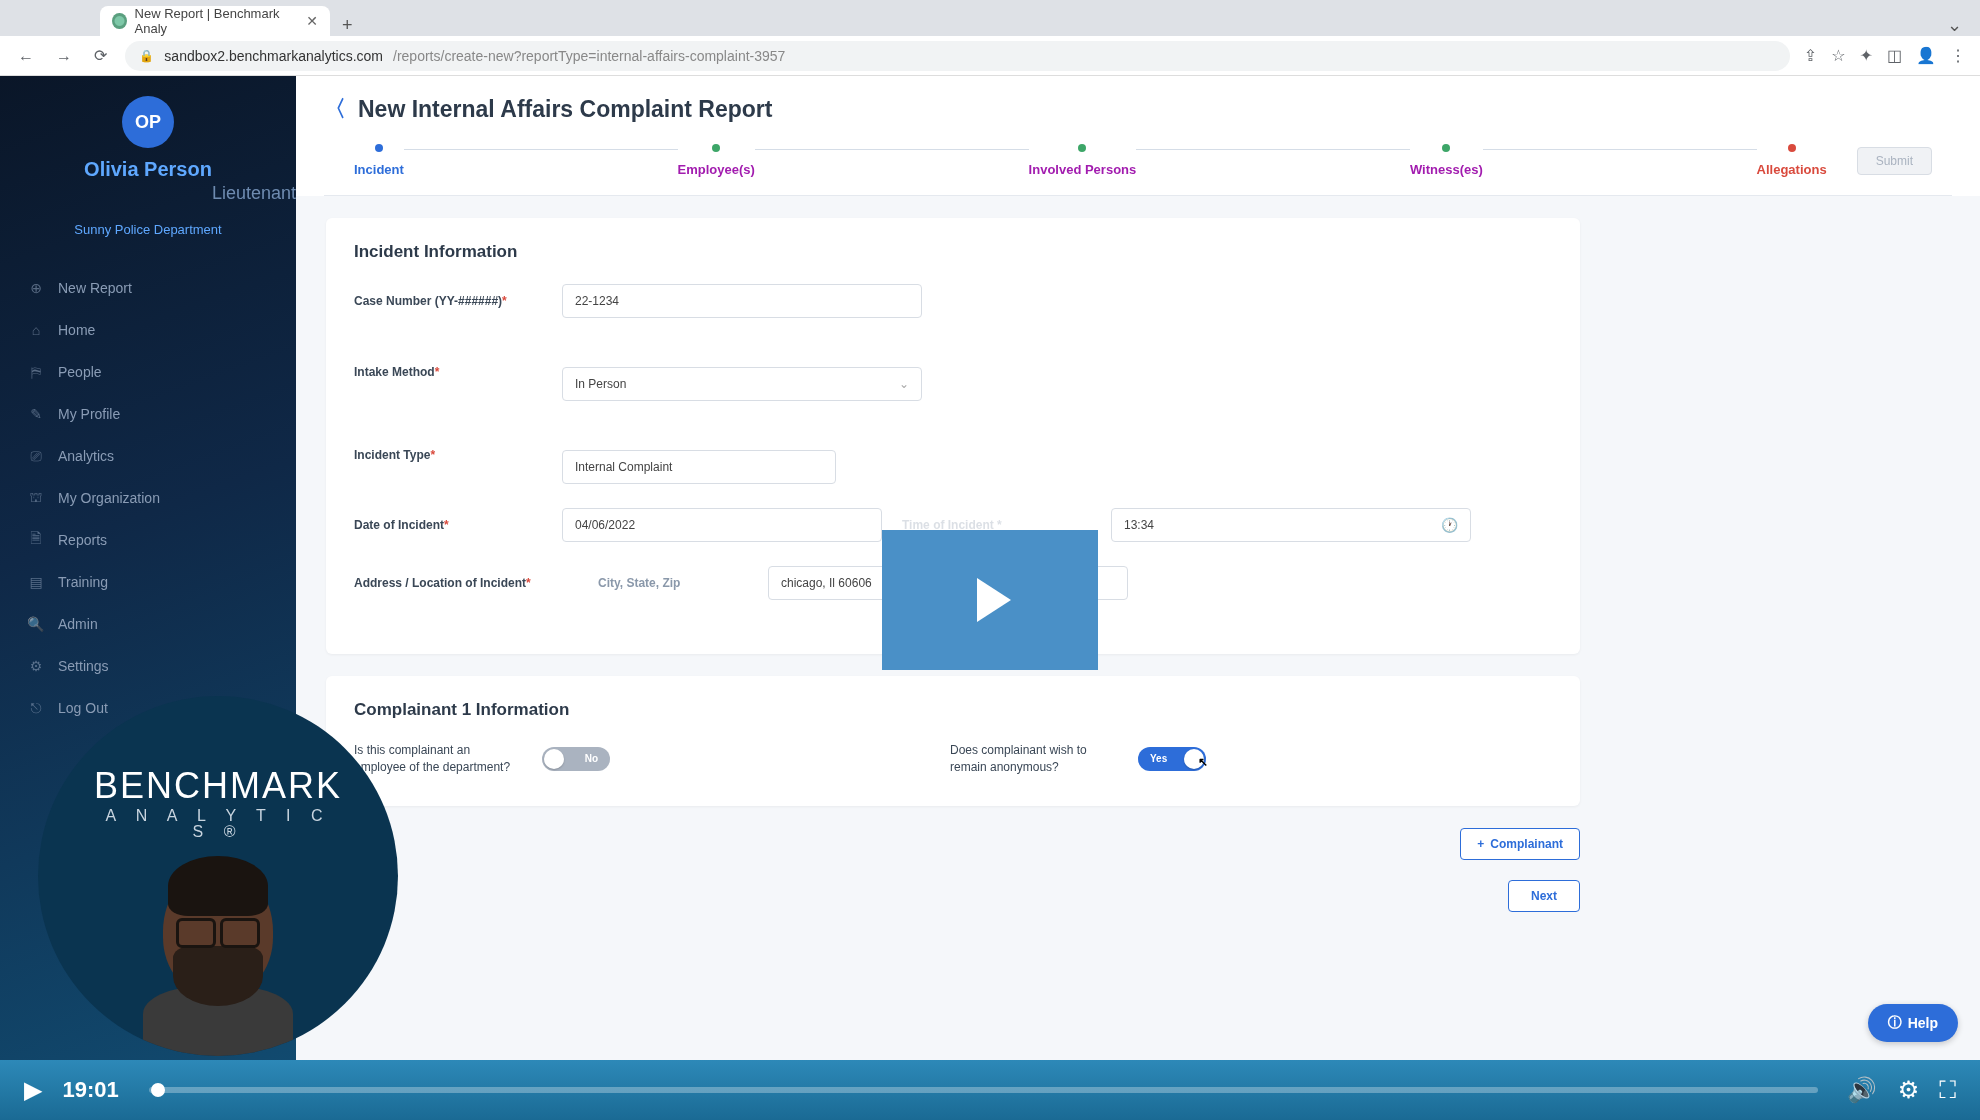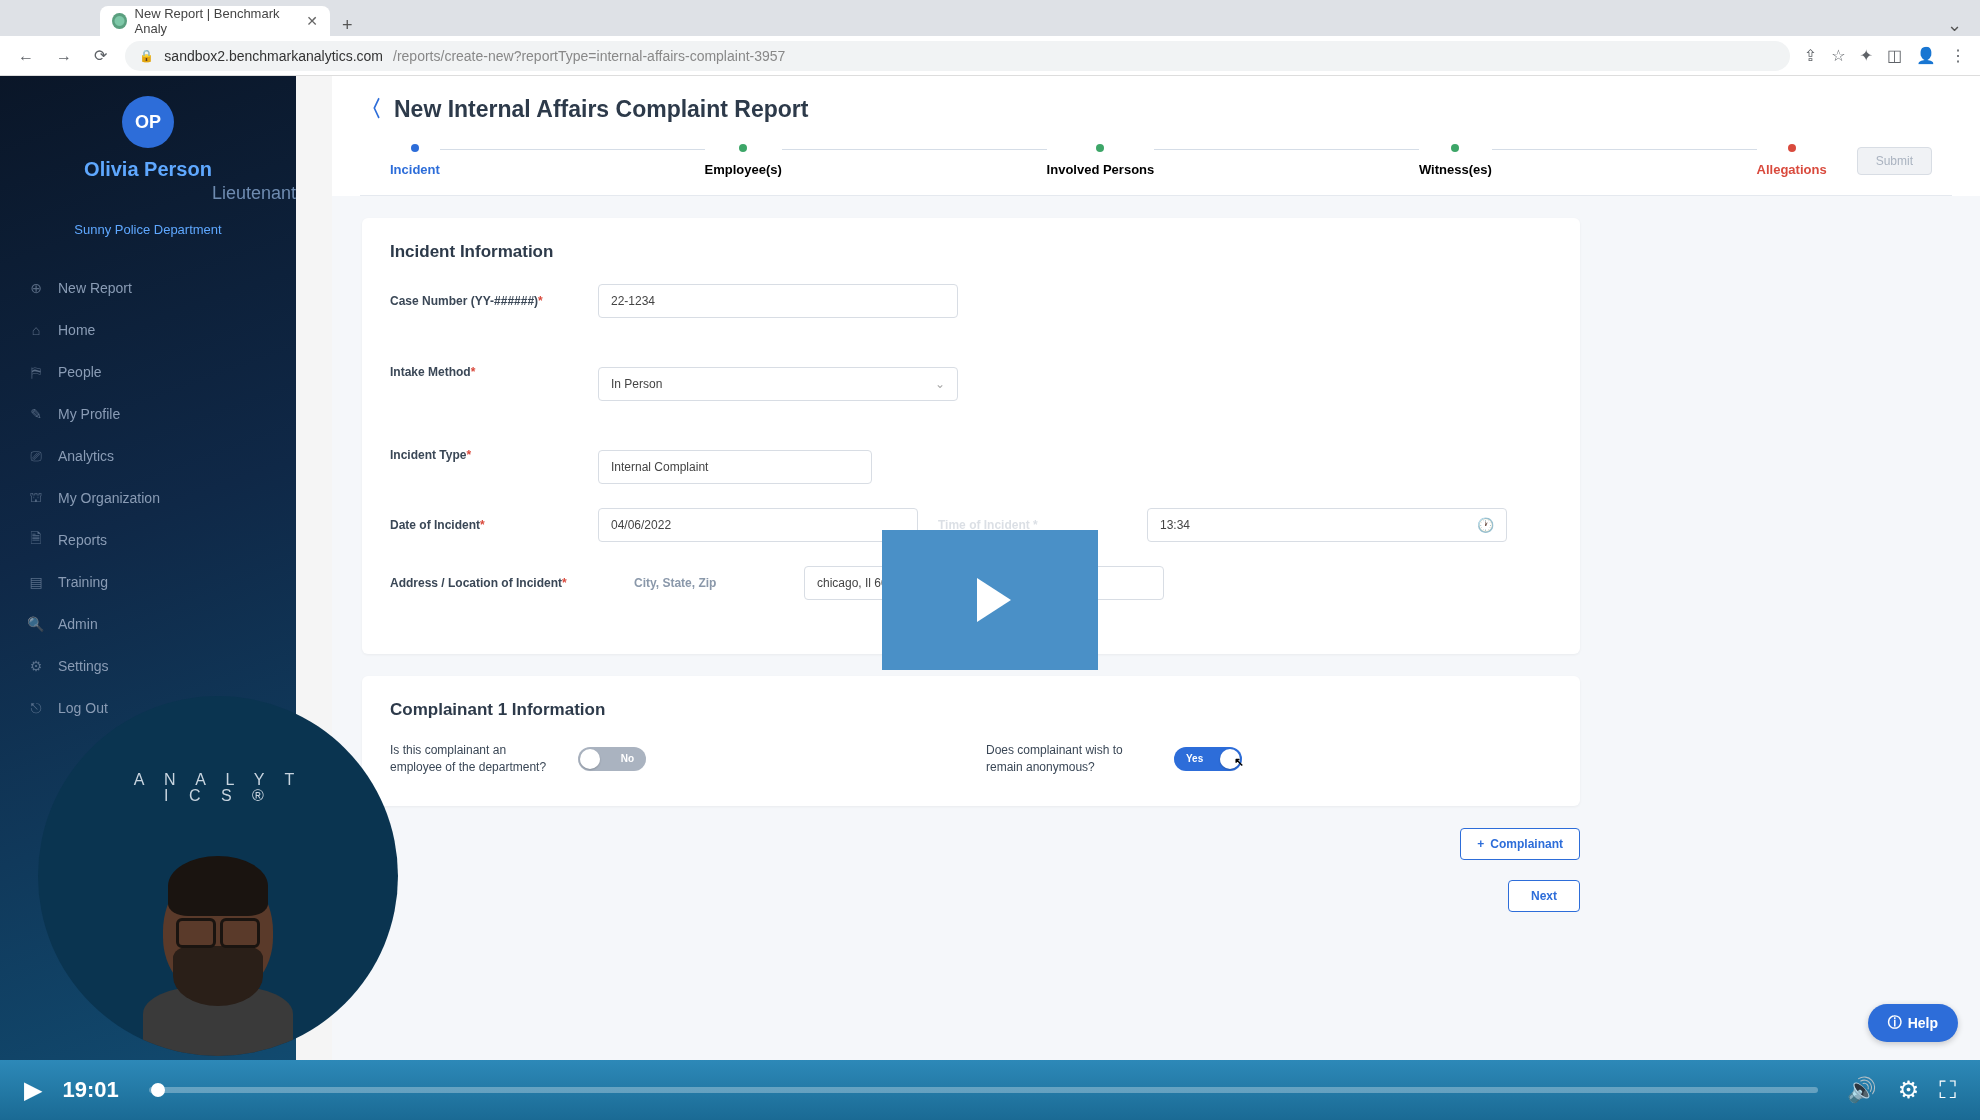--- a/index.html
+++ b/index.html
@@ -14,21 +14,21 @@
     .tab-expand { margin-left: auto; padding-right: 18px; color:#555; font-size: 18px; }
     
     .nav-bar { background: white; height: 40px; border-bottom: 1px solid #ddd; display: flex; align-items: center; padding: 0 14px; gap: 14px; }
     .nav-icon { color: #5f6368; font-size: 16px; padding: 4px; }
     .address-box { flex: 1; background: #f1f3f4; border-radius: 20px; height: 30px; display: flex; align-items: center; padding: 0 14px; gap: 10px; font-size: 14px; color: #333; }
     .lock-icon { color: #5f6368; font-size: 12px; }
     .url-gray { color: #888; }
     .chrome-actions { display: flex; gap: 14px; color: #5f6368; }
 
     
-    .app { display: flex; height: calc(1120px - 36px - 40px - 60px); gap: 36px; }
+    .app { display: flex; height: calc(1120px - 36px - 40px - 60px); }
 
     
     .sidebar { width: 296px; background: linear-gradient(160deg, #0a1628 0%, #0f2847 45%, #114a6f 100%); color: #a9b8cc; display: flex; flex-direction: column; padding-top: 20px; }
     .avatar { width: 52px; height: 52px; border-radius: 50%; background: #2d6dd9; color: white; display: flex; align-items: center; justify-content: center; font-weight: 700; font-size: 18px; margin: 0 auto 10px; }
     .user-name { text-align: center; color: #5fa8ff; font-weight: 600; font-size: 20px; }
     .user-role { text-align: right; color: #6e8bb0; font-size: 18px; margin-top: 2px; }
     .user-dept { text-align: center; color: #5fa8ff; font-size: 13px; margin-top: 18px; font-weight: 500; }
     .menu { margin-top: 30px; }
     .menu-item { display: flex; align-items: center; gap: 14px; padding: 13px 28px; font-size: 14px; color: #8a9cb5; cursor: pointer; }
     .menu-icon { width: 16px; height: 16px; opacity: 0.6; display: inline-flex; align-items: center; justify-content: center; }
@@ -40,21 +40,21 @@
     .back-btn { color: #2d6dd9; font-size: 22px; font-weight: bold; }
     .page-title { font-size: 23px; font-weight: 700; color: #2d3a4a; }
 
     
     .stepper-wrap { display: flex; align-items: center; padding-bottom: 18px; border-bottom: 1px solid #e5e9ef; }
     .stepper { display: flex; align-items: center; flex: 1; padding: 0 30px; }
     .step { display: flex; flex-direction: column; align-items: center; gap: 10px; font-size: 13px; font-weight: 600; }
     .step-dot { width: 8px; height: 8px; border-radius: 50%; }
     .step-line { flex: 1; height: 1px; background: #d5dde7; margin-bottom: 22px; }
     .step.active .step-dot { background: #2d6dd9; } .step.active .step-label { color: #2d6dd9; }
-    .step.done .step-dot { background: #3da668; } .step.done .step-label { color: #000000; }
+    .step.done .step-dot { background: #3da668; } .step.done .step-label { color: #a21caf; }
     .step.err .step-dot { background: #d94a3d; } .step.err .step-label { color: #d94a3d; }
     .submit-btn { background: #f0f2f5; border: 1px solid #d8dde4; color: #aab3c0; padding: 6px 18px; border-radius: 4px; font-size: 12px; margin-right: 20px; }
 
     
     .card { background: white; border-radius: 6px; margin: 22px 400px 22px 30px; padding: 24px 28px 30px; box-shadow: 0 1px 3px rgba(0,0,0,0.05); }
     .card-title { font-size: 17px; font-weight: 600; color: #2d3a4a; margin-bottom: 22px; }
     .form-row { display: flex; align-items: center; margin-bottom: 24px; gap: 20px; }
     .form-label { width: 188px; font-size: 12px; color: #3a4756; font-weight: 600; flex-shrink: 0; }
     .required { color: #d94a3d; }
     .form-input, .form-select { border: 1px solid #d8dde4; border-radius: 4px; padding: 9px 12px; font-size: 12px; color: #444; width: 360px; background: white; }
@@ -300,20 +300,21 @@
     <button class="next-btn">Next</button>
   </div>
 </div>
 
 <div class="play-overlay">
   <div class="play-triangle"></div>
 </div>
 
 <div class="presenter">
   <div class="presenter-logo">
+    <div>BENCHMARK</div>
     <div class="presenter-logo-sub">A N A L Y T I C S ®</div>
   </div>
   <div class="person-head">
     <div class="shirt"></div>
     <div class="head"></div>
     <div class="hair"></div>
     <div class="beard"></div>
     <div class="glasses"></div>
   </div>
 </div>

